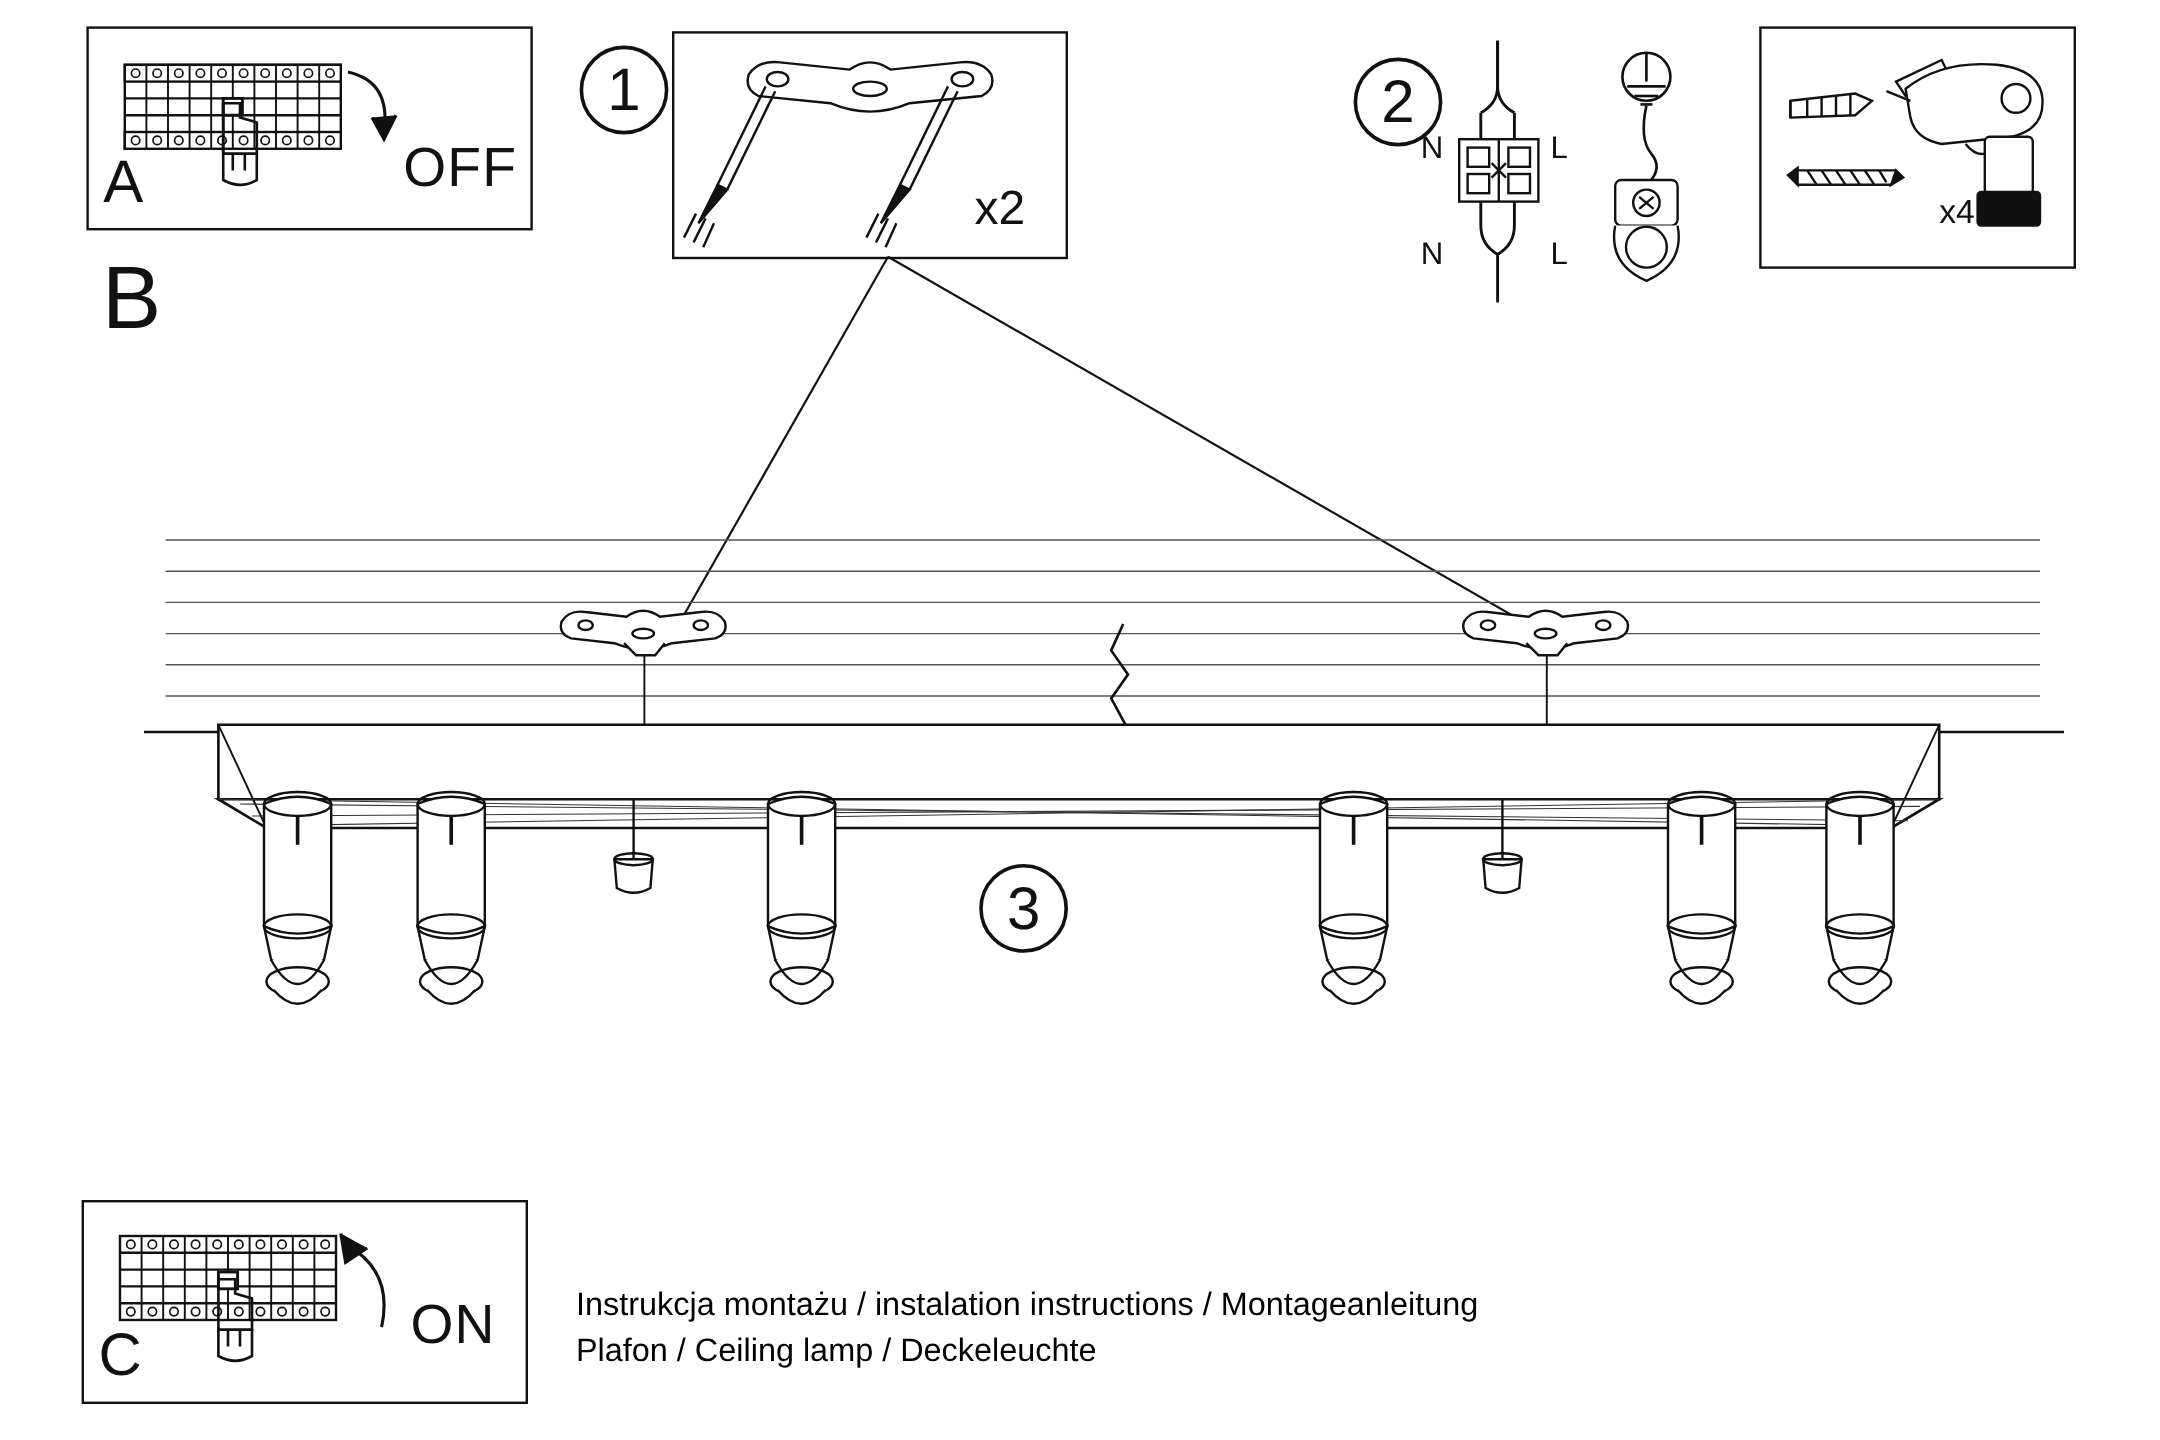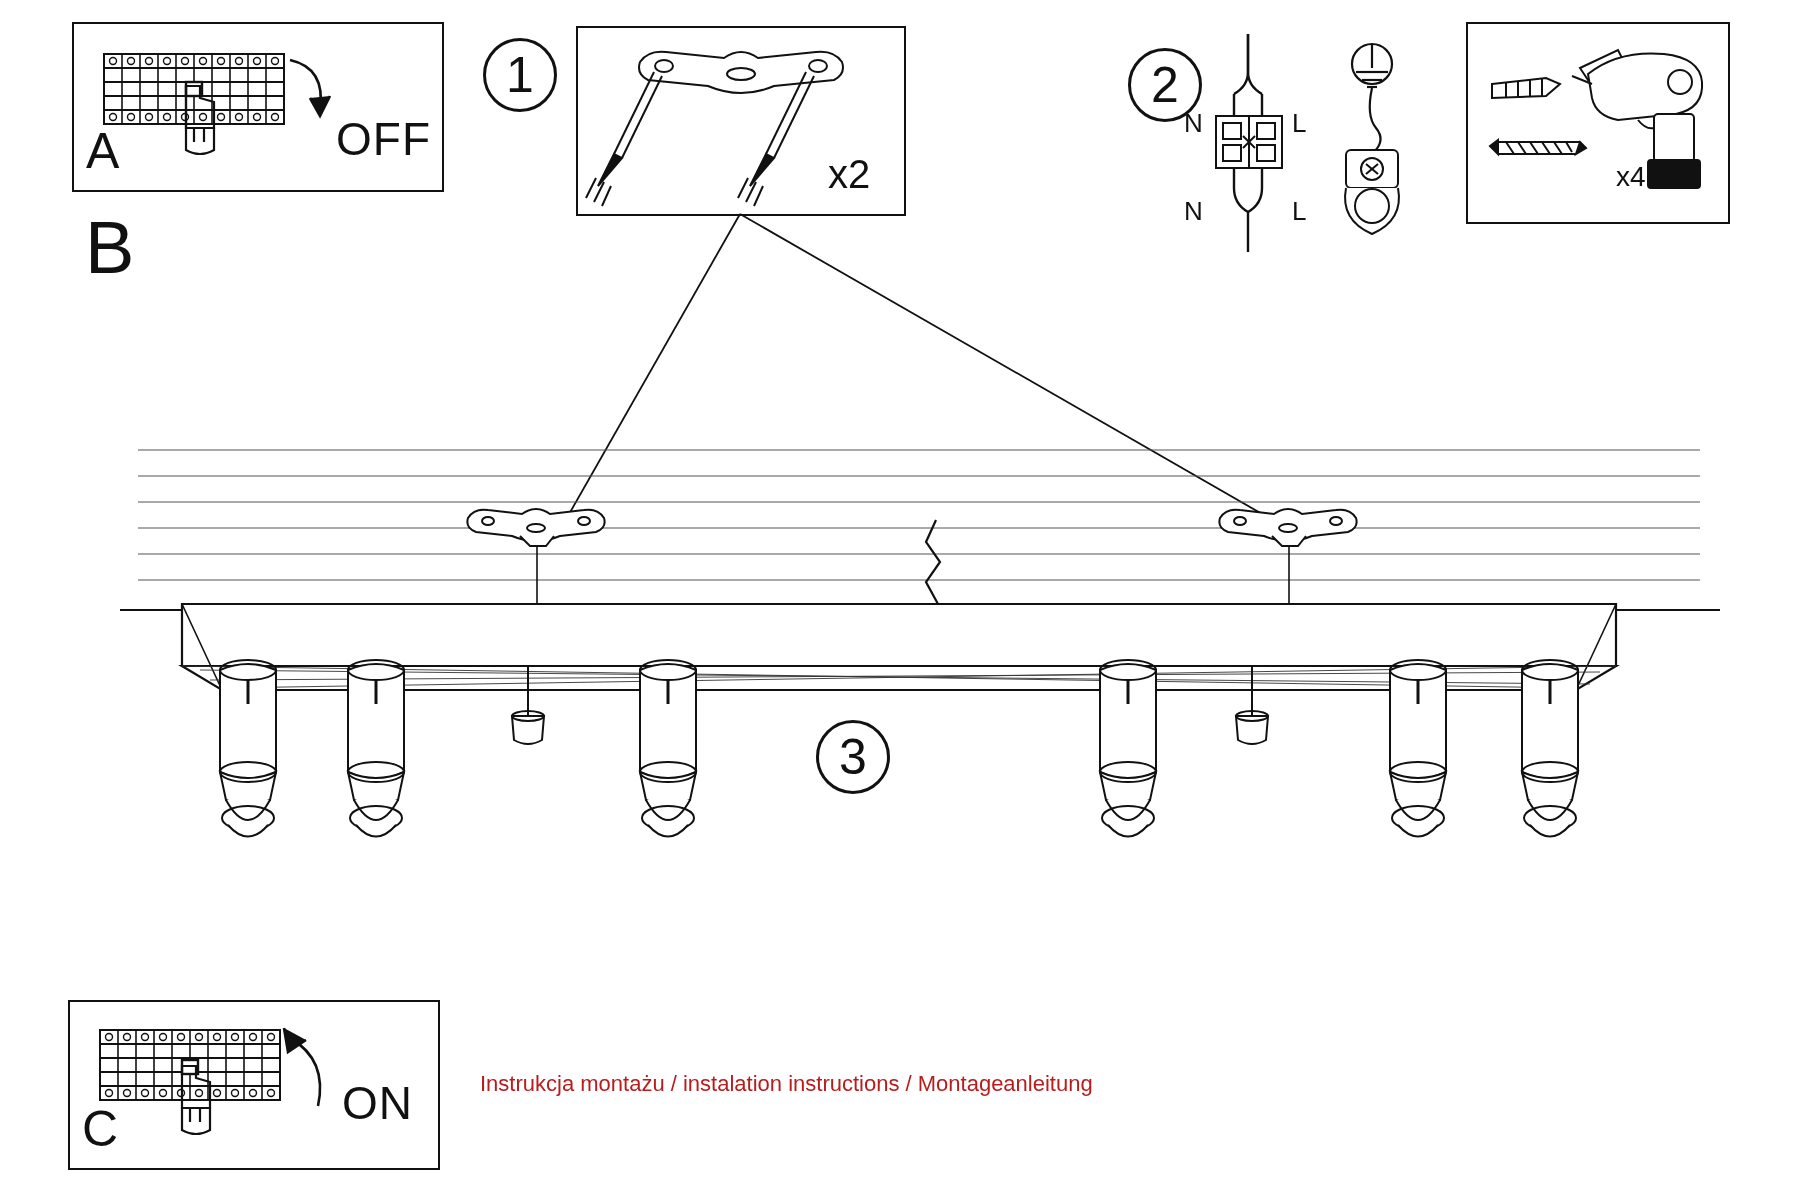--- a/index.html
+++ b/index.html
@@ -66,22 +66,22 @@
     color: #111;
     background: #fff;
   }
   .step-circle.large {
     width: 74px;
     height: 74px;
     font-size: 50px;
   }
   .caption {
     position: absolute;
-    font-size: 22px;
-    color: #b91c1c;
+    font-size: 27px;
+    color: #000000;
     line-height: 1.7;
     white-space: nowrap;
   }
   svg { display: block; }
   .ln { stroke: #111; fill: none; }
 </style>
 </head>
 <body>
 
 <div id="sheet">
@@ -147,21 +147,21 @@
       </g>
     </svg>
     <div class="lbl big-letter" style="left:12px; top:98px;">A</div>
     <div class="lbl word" style="left:262px; top:88px;">OFF</div>
   </div>
 
   <div class="lbl huge-letter" style="left:85px; top:205px;">B</div>
 
   <div class="step-circle large" style="left:483px; top:38px;">1</div>
 
-  <div class="panel" style="left:576px; top:26px; width:330px; height:190px;">
+  <div class="panel" style="left:560px; top:26px; width:330px; height:190px;">
     <svg width="326" height="186" viewBox="0 0 326 186">
 
       <g class="ln" stroke-width="2">
         <path d="M62 34 Q70 22 88 24 L146 30 Q163 18 180 30 L238 24 Q256 22 264 34
                  Q268 46 256 52 L196 58 Q163 72 130 58 L70 52 Q58 46 62 34 Z" fill="#fff"></path>
         <ellipse cx="86" cy="38" rx="9" ry="6"></ellipse>
         <ellipse cx="240" cy="38" rx="9" ry="6"></ellipse>
         <ellipse cx="163" cy="46" rx="14" ry="6"></ellipse>
       </g>
 
@@ -466,14 +466,15 @@
       <g class="ln" stroke-width="2.6">
         <path d="M248 104 Q258 58 220 36"></path>
         <path d="M214 26 L218 50 L236 38" fill="#111" stroke="#111"></path>
       </g>
     </svg>
     <div class="lbl big-letter" style="left:12px; top:98px;">C</div>
     <div class="lbl word" style="left:272px; top:74px;">ON</div>
   </div>
 
   <div class="caption" style="left:480px; top:1065px;">Instrukcja montażu / instalation instructions / Montageanleitung</div>
+  <div class="caption" style="left:480px; top:1103px;">Plafon / Ceiling lamp / Deckeleuchte</div>
 
 </div>
 
 </body></html>

